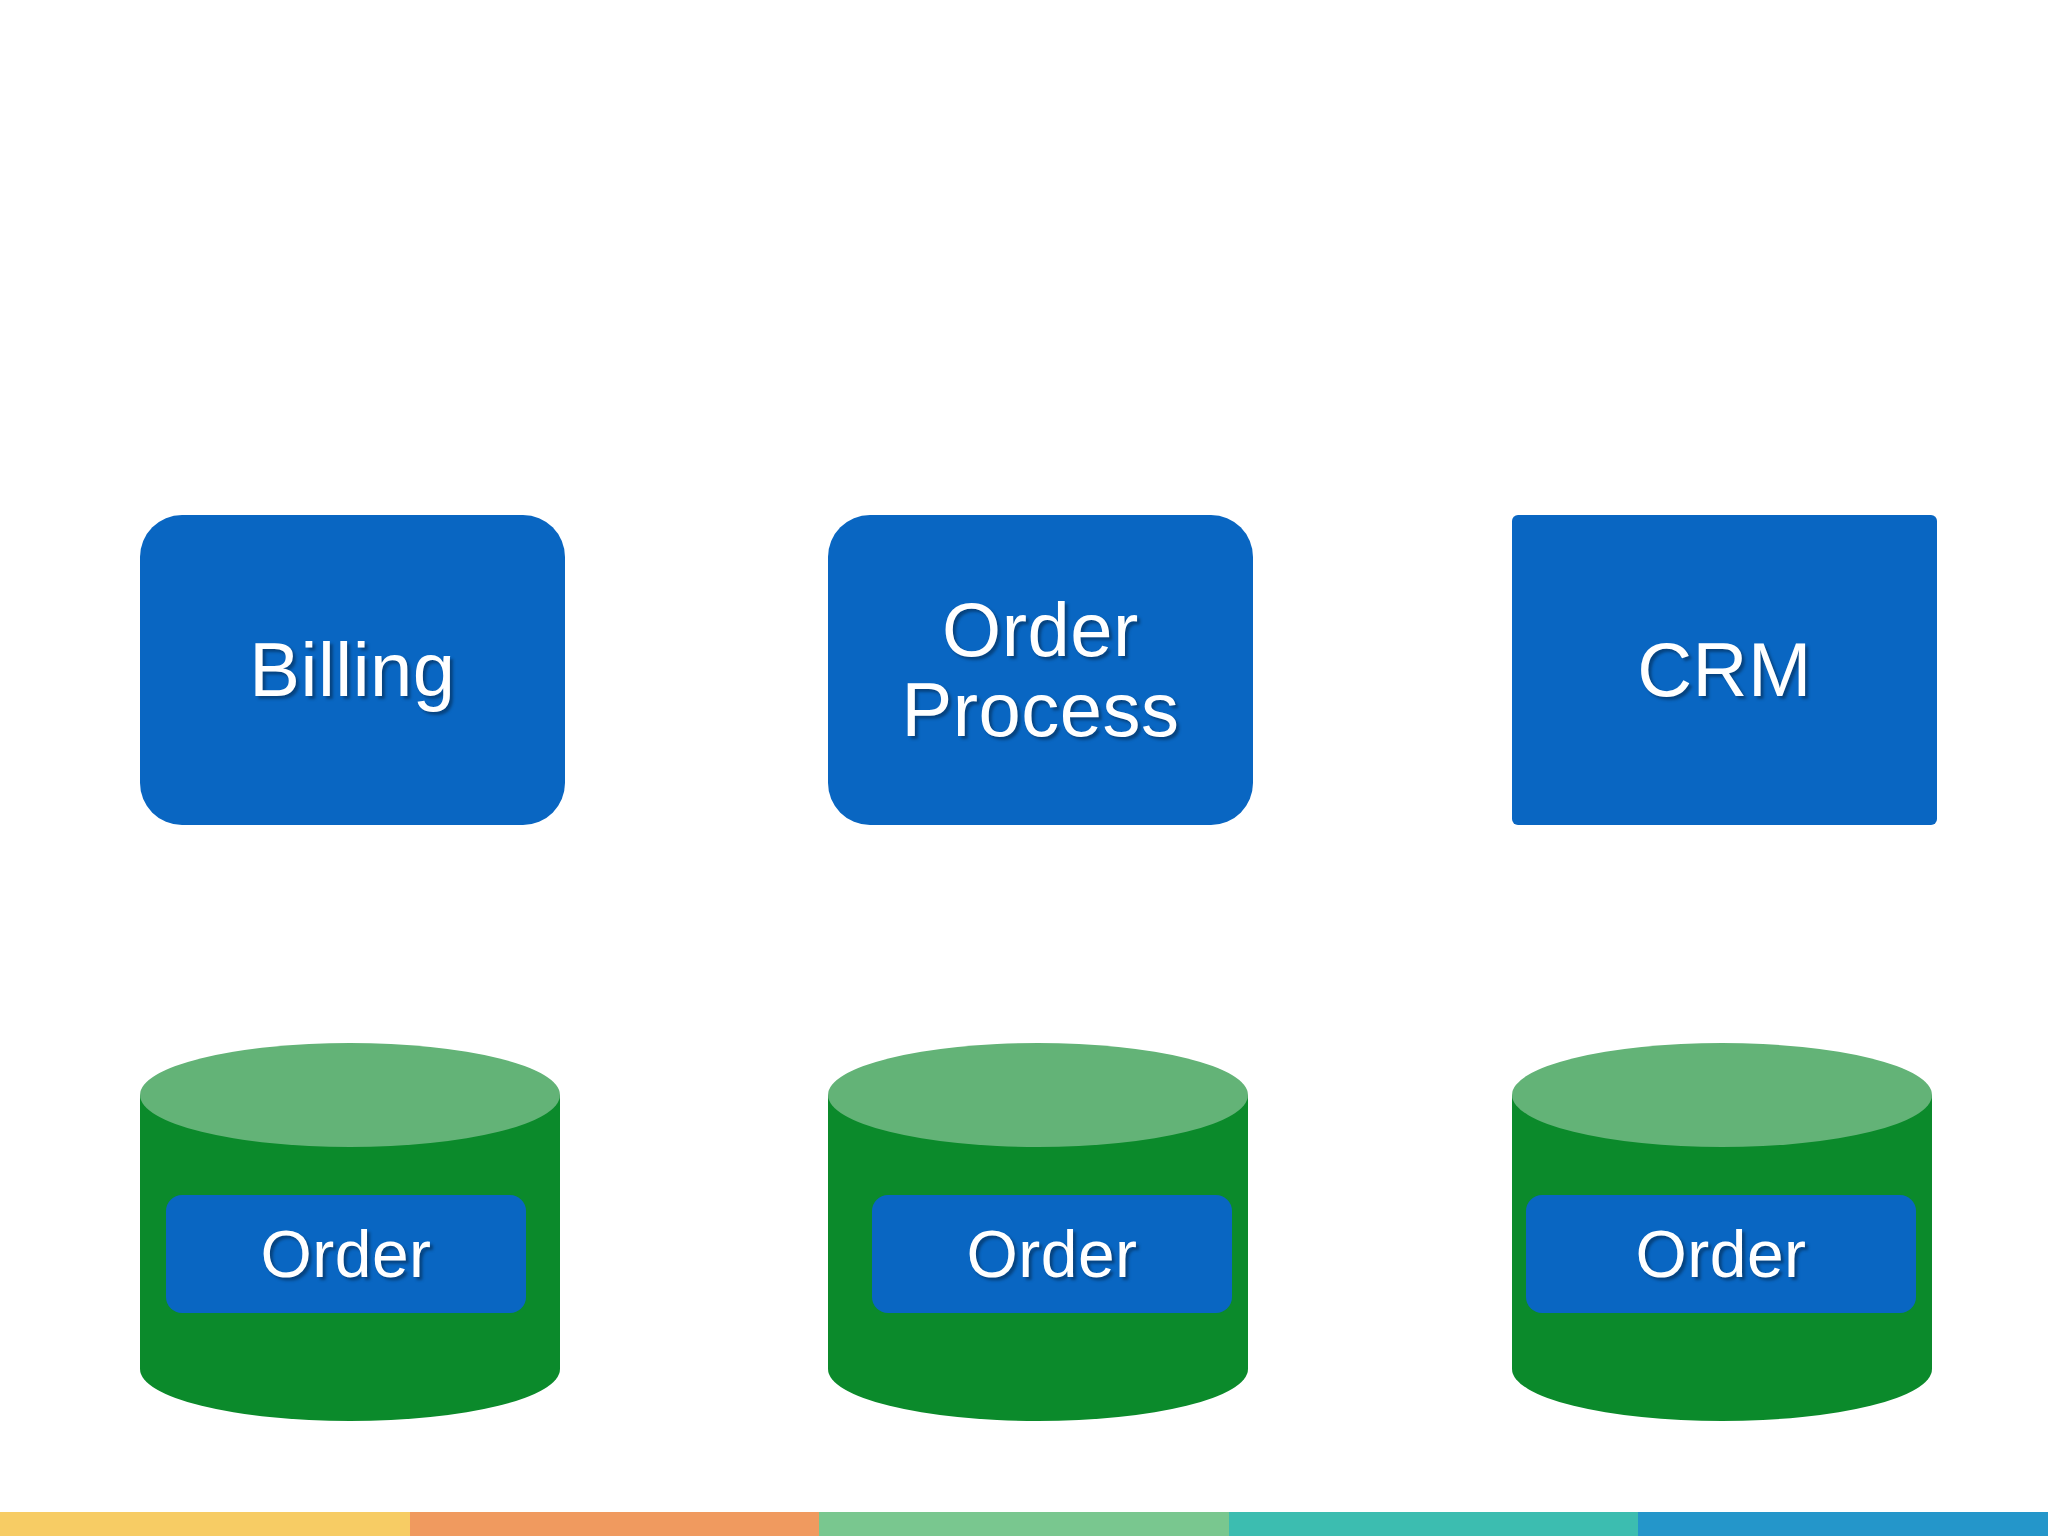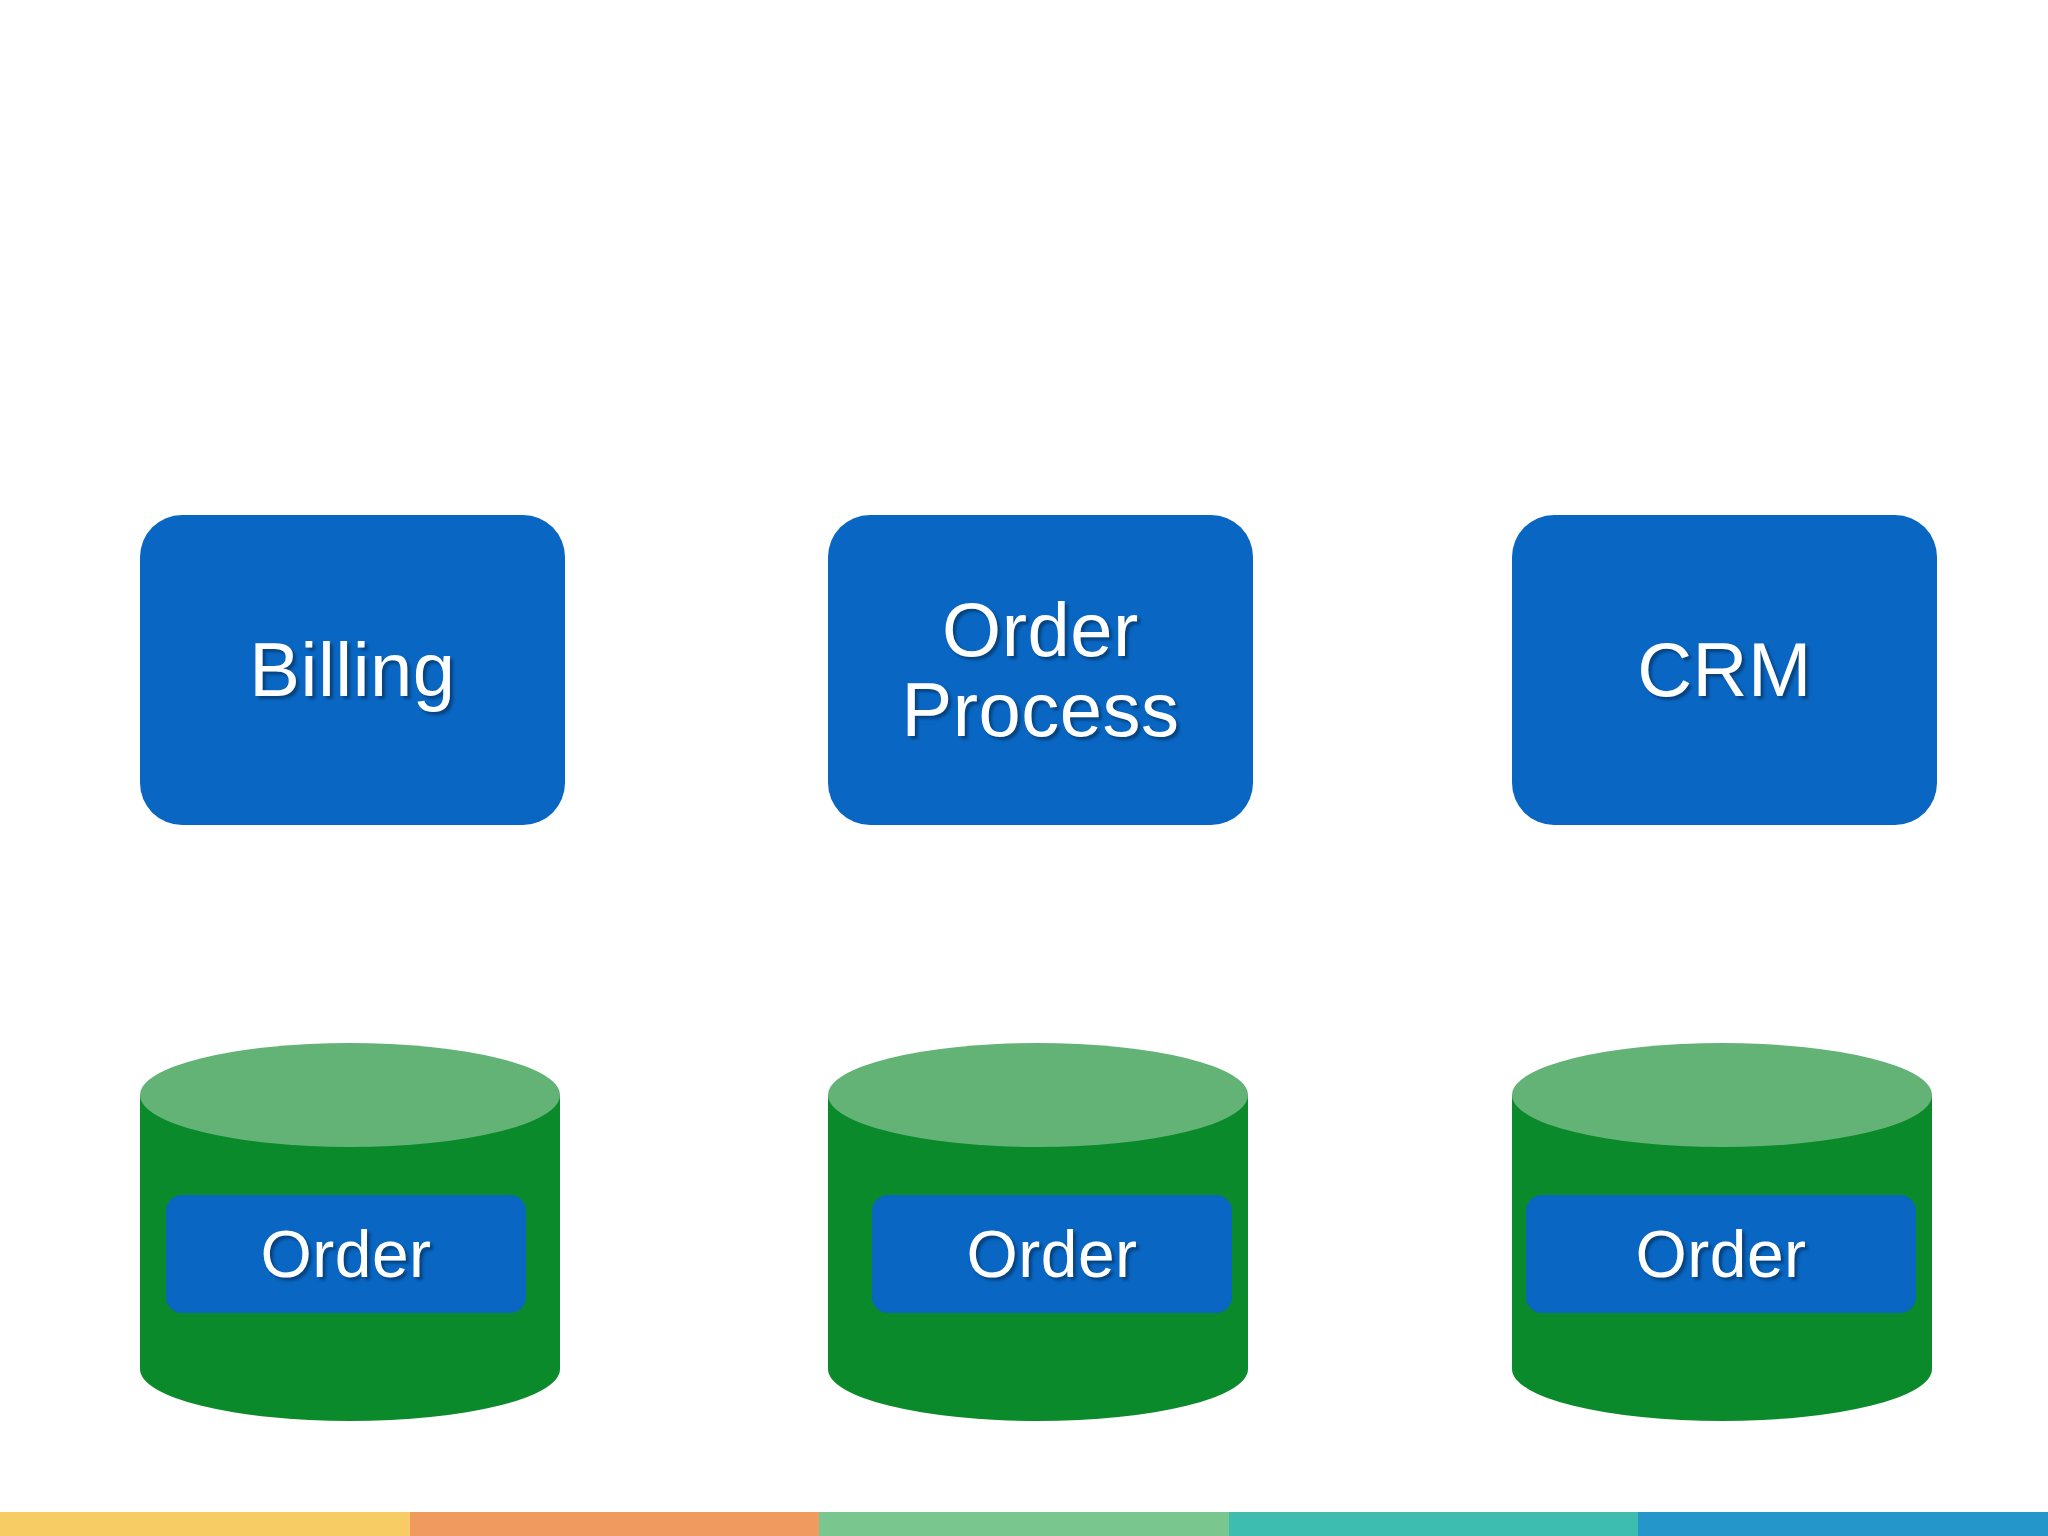--- a/index.html
+++ b/index.html
@@ -38,21 +38,21 @@
     line-height: 1.05;
     font-weight: 400;
     text-align: center;
     letter-spacing: 0.5px;
     text-shadow: 3px 3px 3px rgba(0,0,0,0.35);
     white-space: pre-line;
   }
 
   #box-billing { left: 140px;  top: 515px; }
   #box-order-process { left: 828px; top: 515px; }
-  #box-crm { left: 1512px; top: 515px; }
+  #box-crm { left: 1512px; top: 515px; border-radius: 6px; }
 
   
   .cyl {
     position: absolute;
     width: 420px;
     height: 378px;
   }
   .cyl svg {
     position: absolute;
     left: 0;

